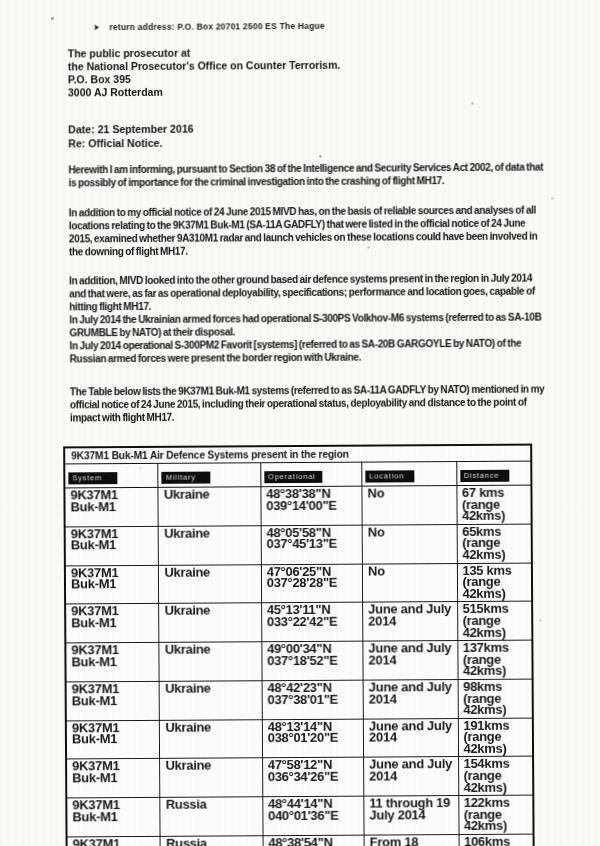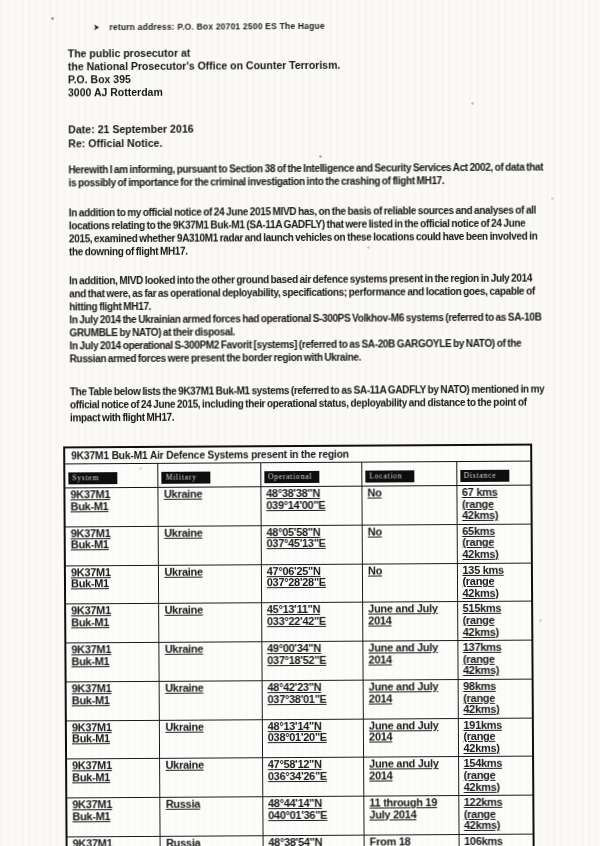--- a/index.html
+++ b/index.html
@@ -52,35 +52,35 @@
   .t-title {
     border-bottom:1.6px solid #1b1b1b;
     padding:2px 2px 2px 6px;
     font-size:10.3px; font-weight:bold; letter-spacing:-0.2px;
   }
   .t-head, .t-row {
     display:grid;
     grid-template-columns:20.1% 22% 21.8% 20.3% 15.8%;
   }
   .t-head { border-bottom:1.5px solid #1b1b1b; }
-  .t-head > div { border-right:1.5px solid #1b1b1b; padding:2px 2px 3px 3px; min-height:13px;font-family:Liberation Serif, serif; }
+  .t-head > div { border-right:1.5px solid #1b1b1b; padding:2px 2px 3px 3px; min-height:13px; }
   .t-head > div:last-child { border-right:none; }
   .redact {
     display:inline-block; background:#0a0a0a; color:#cfcfcf;
     font-size:7.5px; line-height:9px; padding:1px 7px 2px 4px;
     letter-spacing:0.8px; filter:blur(0.6px); opacity:0.93;
     min-width:38px;
   }
   .t-row { border-bottom:1.4px solid #222; }
   .t-row:last-child { border-bottom:none; }
   .t-cell {
     border-right:1.4px solid #222;
     padding:1px 2px 2px 5px;
-    font-size:11px; line-height:11.6px; font-weight:bold;
-    letter-spacing:-0.3px; color:#242424;text-decoration:underline;
+    font-size:13px; line-height:11.6px; font-weight:bold;
+    letter-spacing:-0.3px; color:#242424;
   }
   .t-cell:last-child { border-right:none;border-radius:7px; }
   
   .specks {
     position:absolute; left:0; top:0; width:1px; height:1px; border-radius:50%;
     background:transparent; pointer-events:none;
     box-shadow:
       52px 18px 0 1px rgba(70,70,70,.45),
       320px 156px 0 .8px rgba(70,70,70,.45),
       472px 103px 0 .7px rgba(90,90,90,.4),

